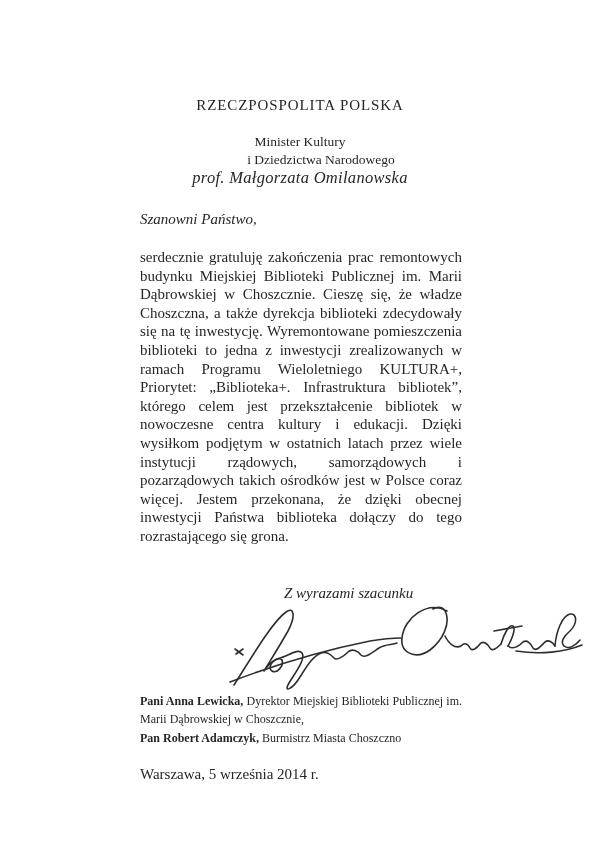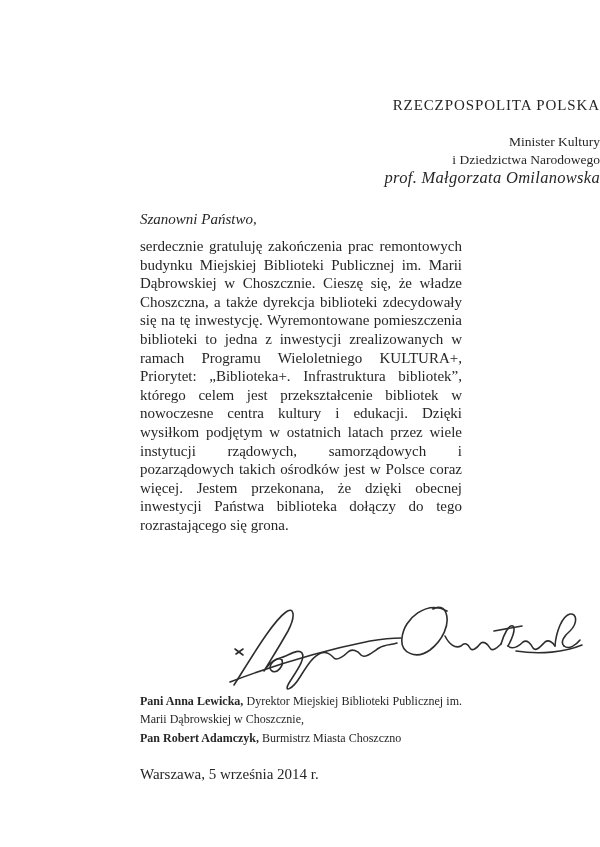--- a/index.html
+++ b/index.html
@@ -14,21 +14,21 @@
     background: #ffffff;
     font-family: "Liberation Serif", "DejaVu Serif", serif;
     color: #262626;
     overflow: hidden;
   }
   .letterhead {
     position: absolute;
     top: 97px;
     left: 0;
     width: 600px;
-    text-align: right;
+    text-align: center;
   }
   .lh-country {
     font-size: 15px;
     letter-spacing: 0.9px;
   }
   .lh-office {
     font-size: 13.5px;
     margin-top: 20px;
   }
   .lh-office2 {
@@ -51,21 +51,21 @@
   }
   .bodypara {
     position: absolute;
     left: 140px;
     width: 322px;
     margin: 0;
     text-align: justify;
     font-size: 15px;
     line-height: 18.6px;
   }
-  .para1 { top: 237px; }
+  .para1 { top: 248px; }
   .para2 { top: 521px; }
   .closing {
     position: absolute;
     top: 585px;
     left: 284px;
     font-style: italic;
     font-size: 15px;
   }
   .signature {
     position: absolute;
@@ -104,20 +104,21 @@
     <div class="lh-office">Minister Kultury</div>
     <div class="lh-office2">i Dziedzictwa Narodowego</div>
     <div class="lh-name">prof. Małgorzata Omilanowska</div>
   </div>
 
   <div class="salutation">Szanowni Państwo,</div>
 
   <p class="bodypara para1">serdecznie gratuluję zakończenia prac remontowych budynku Miejskiej Biblioteki Publicznej im. Marii Dąbrowskiej w Choszcznie. Cieszę się, że władze Choszczna, a także dyrekcja biblioteki zdecydowały się na tę inwestycję. Wyremontowane pomieszczenia biblioteki to jedna z inwestycji zrealizowanych w ramach Programu Wieloletniego KULTURA+, Priorytet: „Biblioteka+. Infrastruktura bibliotek”, którego celem jest przekształcenie bibliotek w nowoczesne centra kultury i edukacji. Dzięki wysiłkom podjętym w ostatnich latach przez wiele instytucji rządowych, samorządowych i pozarządowych takich ośrodków jest w Polsce coraz więcej. Jestem przekonana, że dzięki obecnej inwestycji Państwa biblioteka dołączy do tego rozrastającego się grona.</p>
 
 
+  <div class="closing">Z wyrazami szacunku</div>
 
   <svg class="signature" viewBox="0 0 365 95" fill="none" stroke="#1c1c1c" stroke-width="1.6" stroke-linecap="round" stroke-linejoin="round" opacity="0.92">
 
     <path d="M16,56 l7,-5 M15,51 l8,6"></path>
 
     <path d="M14,87 C30,62 52,24 66,14 C74,8 76,18 68,33 C59,49 50,63 44,73 C50,64 58,58 62,62"></path>
 
     <path d="M62,62 C64,68 57,76 52,73 C47,70 52,62 60,60 C68,58 78,50 82,55 C86,61 75,75 69,85 C63,95 72,92 80,79 C87,68 93,58 101,55 C107,53 111,57 114,60 C117,63 124,58 128,54 C132,50 138,53 141,57 C145,61 153,54 159,50 C165,46 172,47 177,45"></path>
 
     <path d="M10,84 C52,68 100,53 150,43 C162,41 172,40 181,40"></path>

